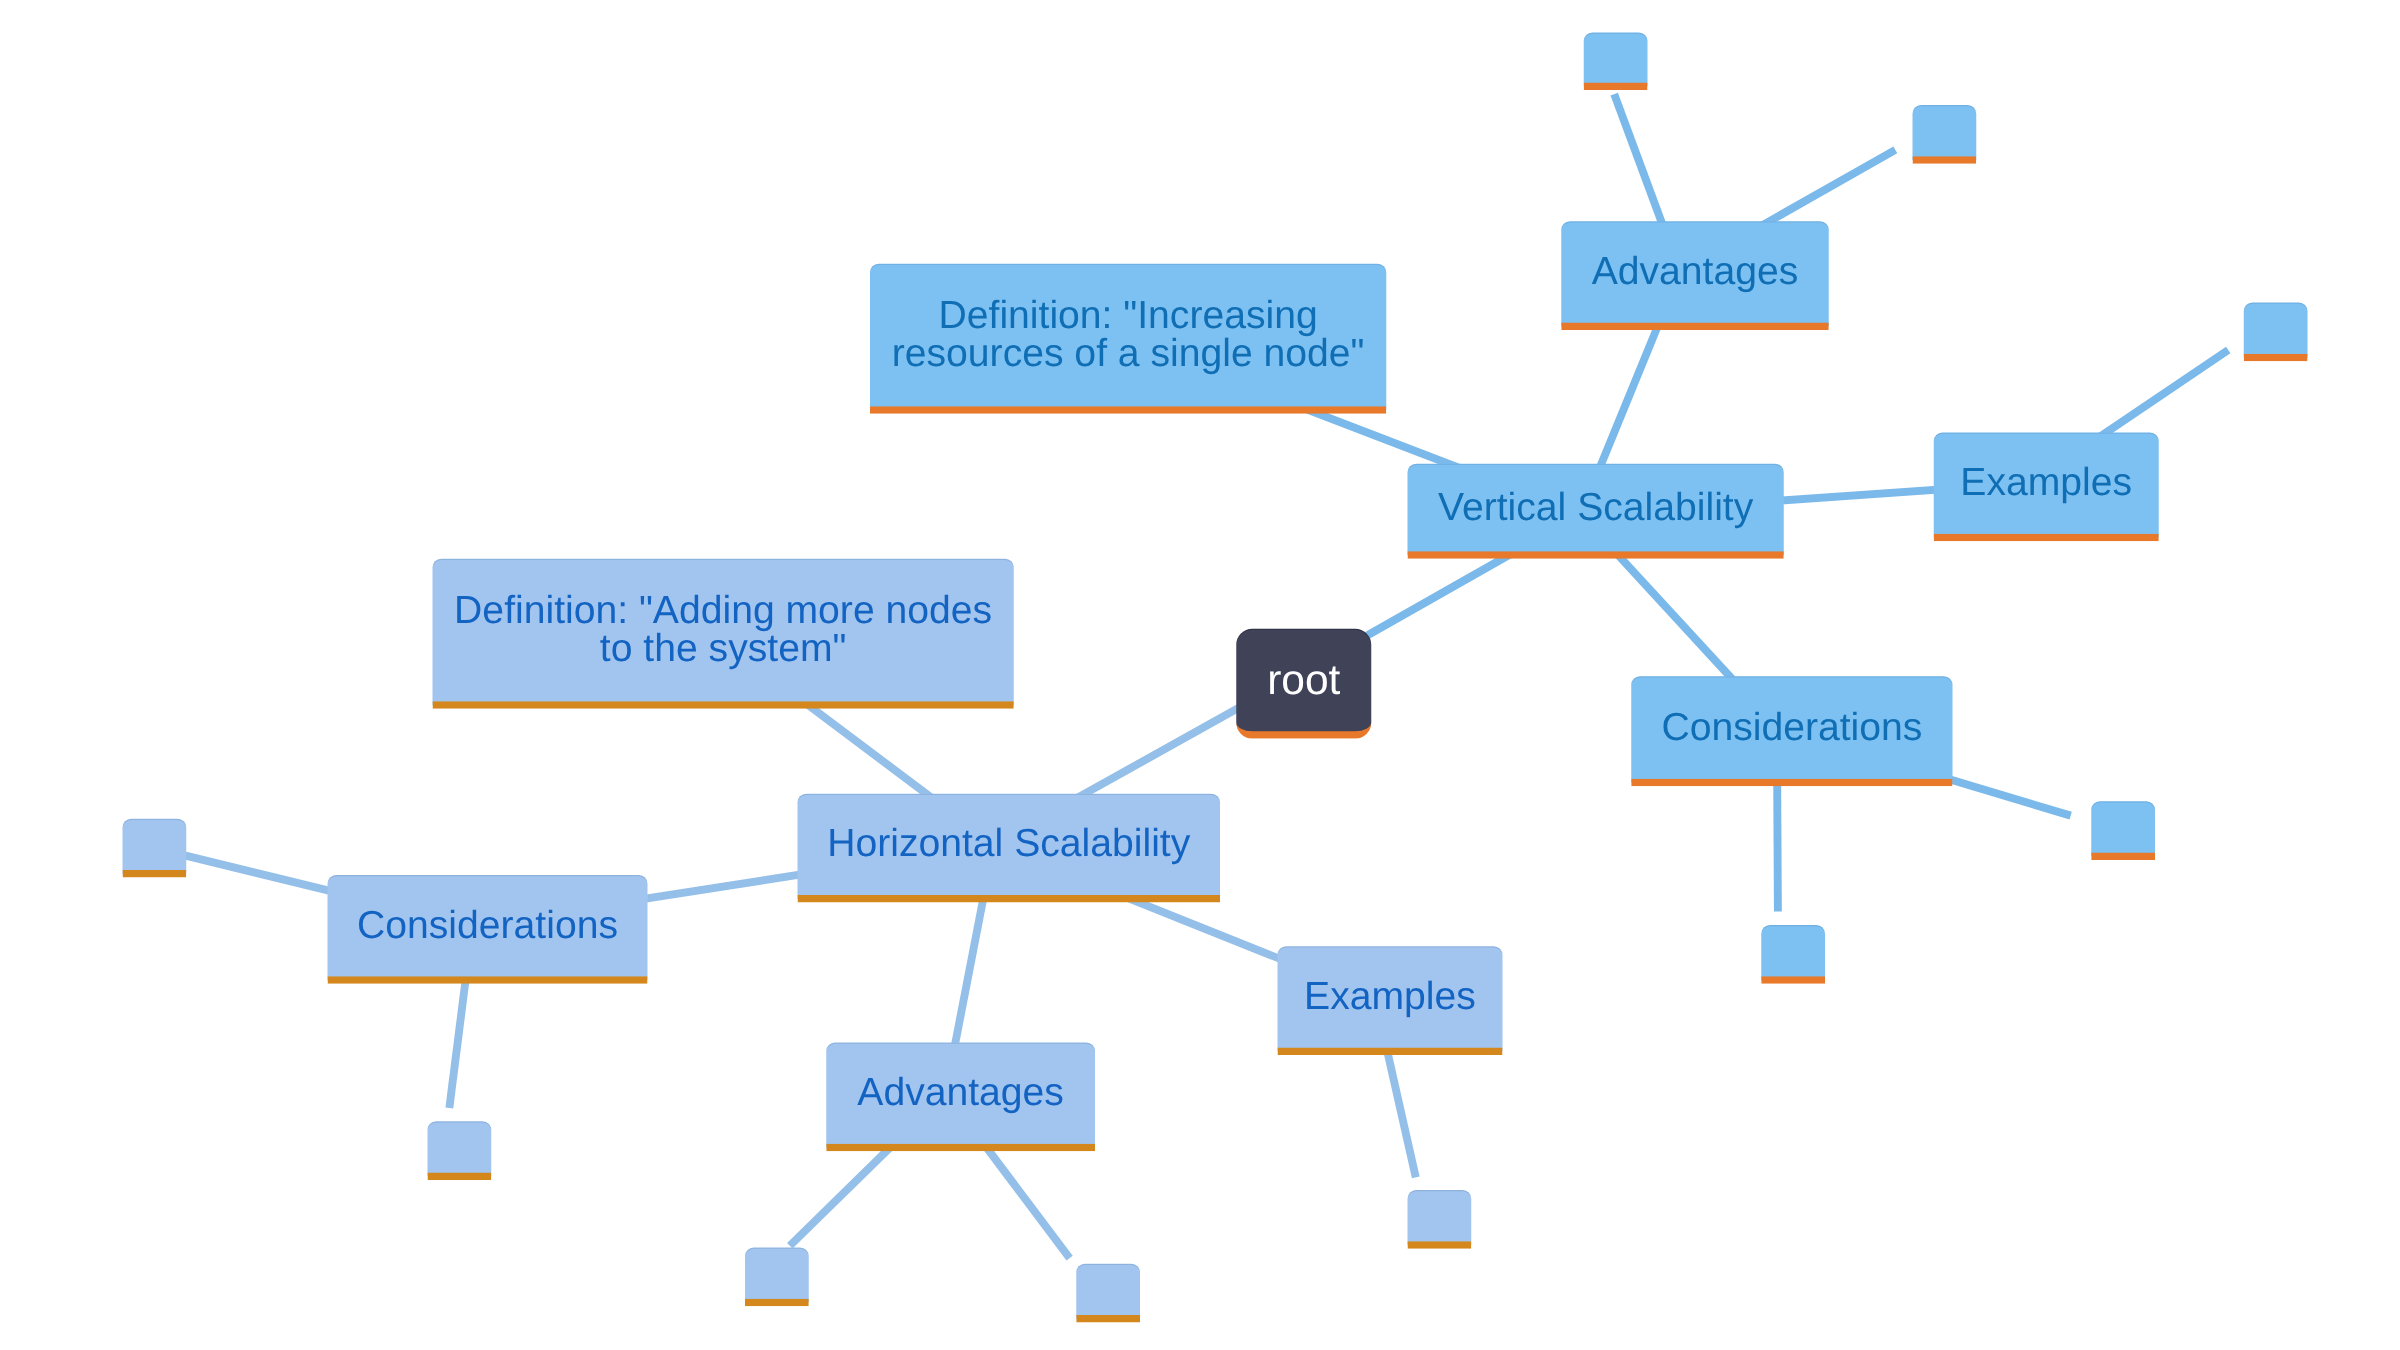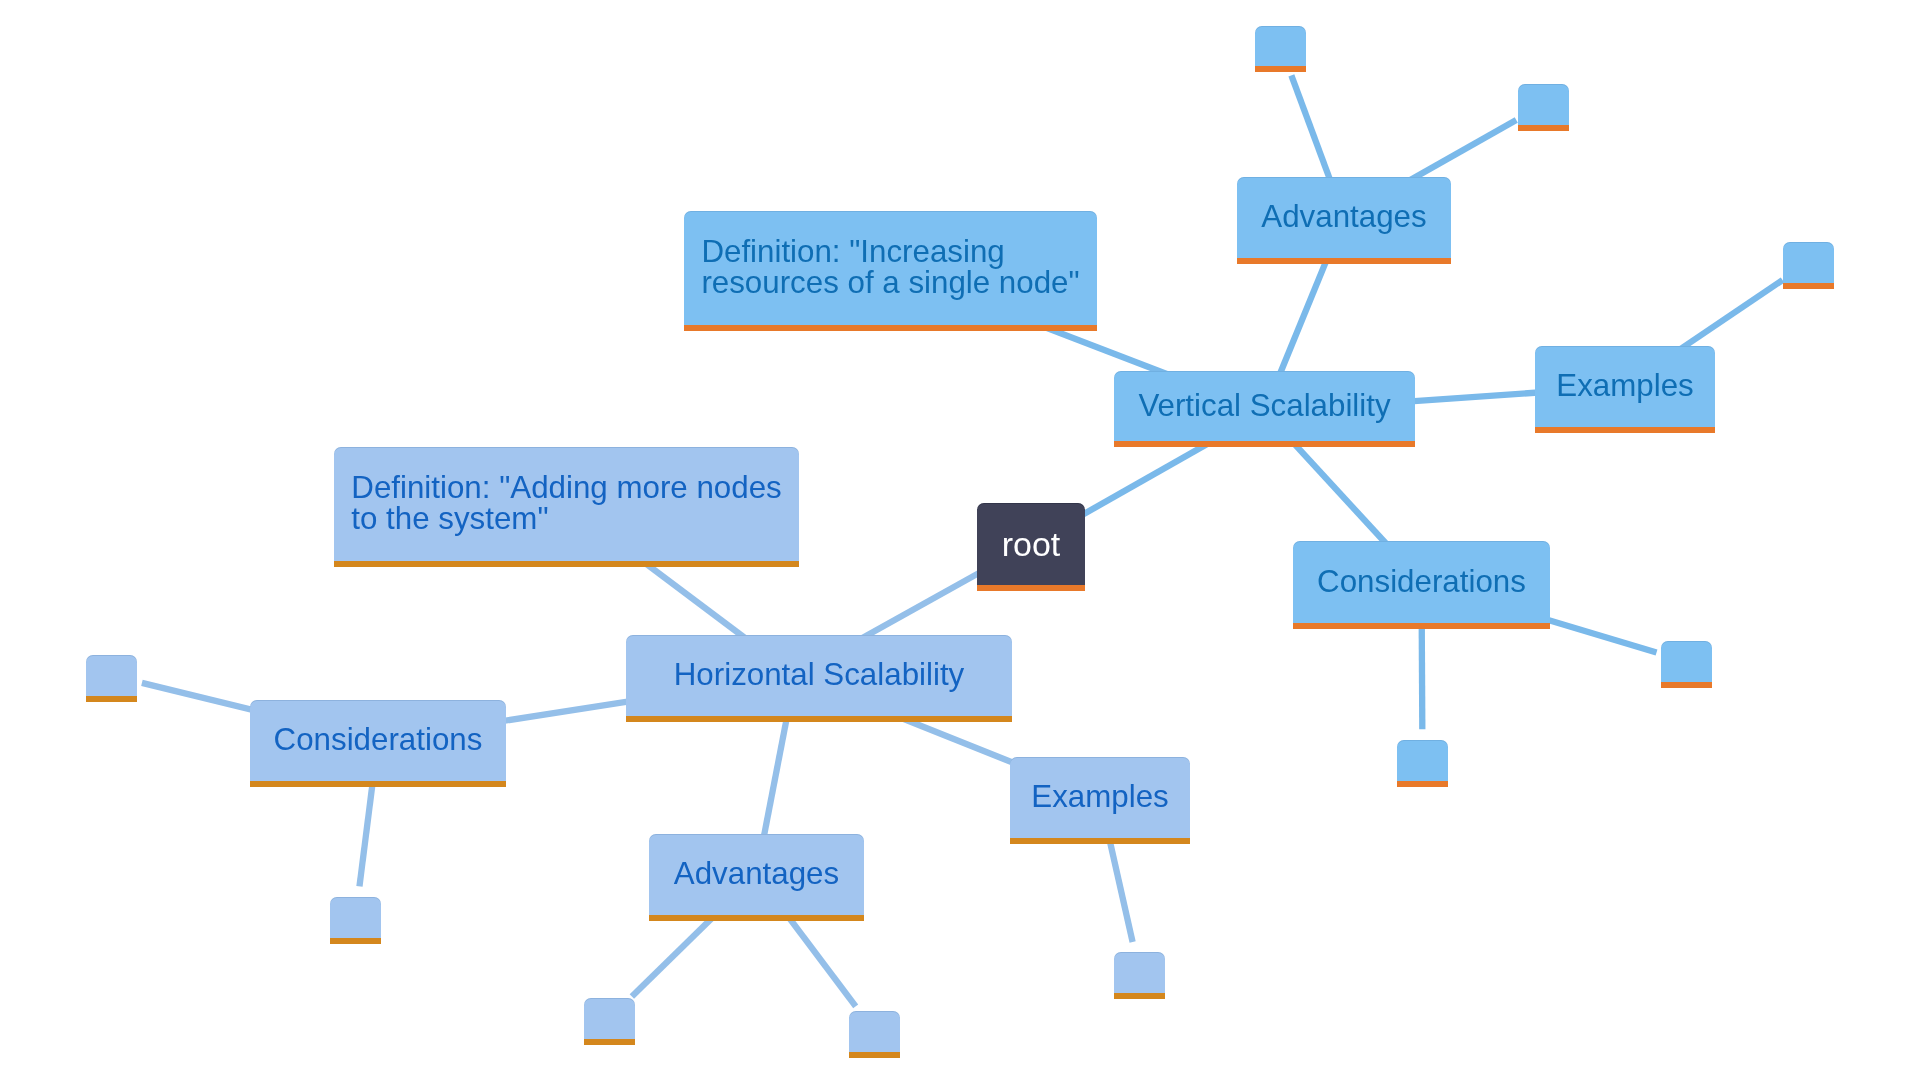--- a/index.html
+++ b/index.html
@@ -2,23 +2,23 @@
 <html><head>
 <meta charset="utf-8">
 <title>Scalability Mind Map</title>
 <style>
   html,body{margin:0;padding:0;}
   body{width:1920px;height:1080px;background:#ffffff;overflow:hidden;
        font-family:"Liberation Sans",sans-serif;-webkit-font-smoothing:antialiased;}
   #mindmap{position:relative;width:1920px;height:1080px;background:#ffffff;}
   #mindmap-edges{position:absolute;left:0;top:0;width:1920px;height:1080px;overflow:visible;}
   .node{position:absolute;box-sizing:border-box;display:flex;align-items:center;
-        justify-content:center;text-align:left;
+        justify-content:center;text-align:center;
         border-radius:7px 7px 0 0;border-bottom:6px solid transparent;
-        font-size:31.3px;line-height:30.7px;}
+        font-size:31.3px;line-height:30.7px;margin-left:12px;}
   .node-label{display:block;white-space:pre-line;transform:translateZ(0);}
   .node-v{background:#7dc0f2;border-bottom-color:#e8792a;color:#0f6eb4;
           box-shadow:inset 0 1px 0 0 rgba(70,120,170,0.22);}
   .node-h{background:#a2c5ef;border-bottom-color:#d4871d;color:#1363c2;
           box-shadow:inset 0 1px 0 0 rgba(70,115,165,0.22);}
   .node-root{background:#404258;border-bottom-color:#e8792a;color:#ffffff;font-size:34.0px;
              box-shadow:inset 0 1px 0 0 rgba(25,28,48,0.35);}
 </style>
 </head>
 <body>
@@ -39,21 +39,21 @@
     <line class="edge edge-h" x1="795.00" y1="675.50" x2="566.50" y2="504.00" stroke="#94bfe9" stroke-width="6.3"></line>
     <line class="edge edge-h" x1="795.00" y1="675.50" x2="378.00" y2="740.50" stroke="#94bfe9" stroke-width="6.3"></line>
     <line class="edge edge-h" x1="795.00" y1="675.50" x2="756.50" y2="874.50" stroke="#94bfe9" stroke-width="6.3"></line>
     <line class="edge edge-h" x1="795.00" y1="675.50" x2="1100.00" y2="797.50" stroke="#94bfe9" stroke-width="6.3"></line>
     <line class="edge edge-h" x1="378.00" y1="740.50" x2="141.91" y2="682.92" stroke="#94bfe9" stroke-width="6.3"></line>
     <line class="edge edge-h" x1="378.00" y1="740.50" x2="359.45" y2="886.45" stroke="#94bfe9" stroke-width="6.3"></line>
     <line class="edge edge-h" x1="756.50" y1="874.50" x2="631.86" y2="996.60" stroke="#94bfe9" stroke-width="6.3"></line>
     <line class="edge edge-h" x1="756.50" y1="874.50" x2="855.69" y2="1006.48" stroke="#94bfe9" stroke-width="6.3"></line>
     <line class="edge edge-h" x1="1100.00" y1="797.50" x2="1132.61" y2="941.97" stroke="#94bfe9" stroke-width="6.3"></line>
   </svg>
-  <div class="node node-root" style="left:977px;top:503px;width:108px;height:88px;">
+  <div class="node node-root" style="left:977px;top:503px;width:108px;height:88px;border-radius:13px;">
     <span class="node-label">root</span>
   </div>
   <div class="node node-v" style="left:1114px;top:371px;width:301px;height:76px;">
     <span class="node-label">Vertical Scalability</span>
   </div>
   <div class="node node-v" style="left:684px;top:211px;width:413px;height:120px;">
     <span class="node-label">Definition: "Increasing
 resources of a single node"</span>
   </div>
   <div class="node node-v" style="left:1237px;top:177px;width:214px;height:87px;">
@@ -73,21 +73,21 @@
   </div>
   <div class="node node-v" style="left:1293px;top:541px;width:257px;height:88px;">
     <span class="node-label">Considerations</span>
   </div>
   <div class="node node-v node-leaf" style="left:1661px;top:641px;width:51px;height:47px;">
     <span class="node-label"></span>
   </div>
   <div class="node node-v node-leaf" style="left:1397px;top:740px;width:51px;height:47px;">
     <span class="node-label"></span>
   </div>
-  <div class="node node-h" style="left:626px;top:635px;width:386px;height:87px;">
+  <div class="node node-h" style="left:626px;top:635px;width:338px;height:87px;">
     <span class="node-label">Horizontal Scalability</span>
   </div>
   <div class="node node-h" style="left:334px;top:447px;width:465px;height:120px;">
     <span class="node-label">Definition: "Adding more nodes
 to the system"</span>
   </div>
   <div class="node node-h" style="left:250px;top:700px;width:256px;height:87px;">
     <span class="node-label">Considerations</span>
   </div>
   <div class="node node-h node-leaf" style="left:86px;top:655px;width:51px;height:47px;">

